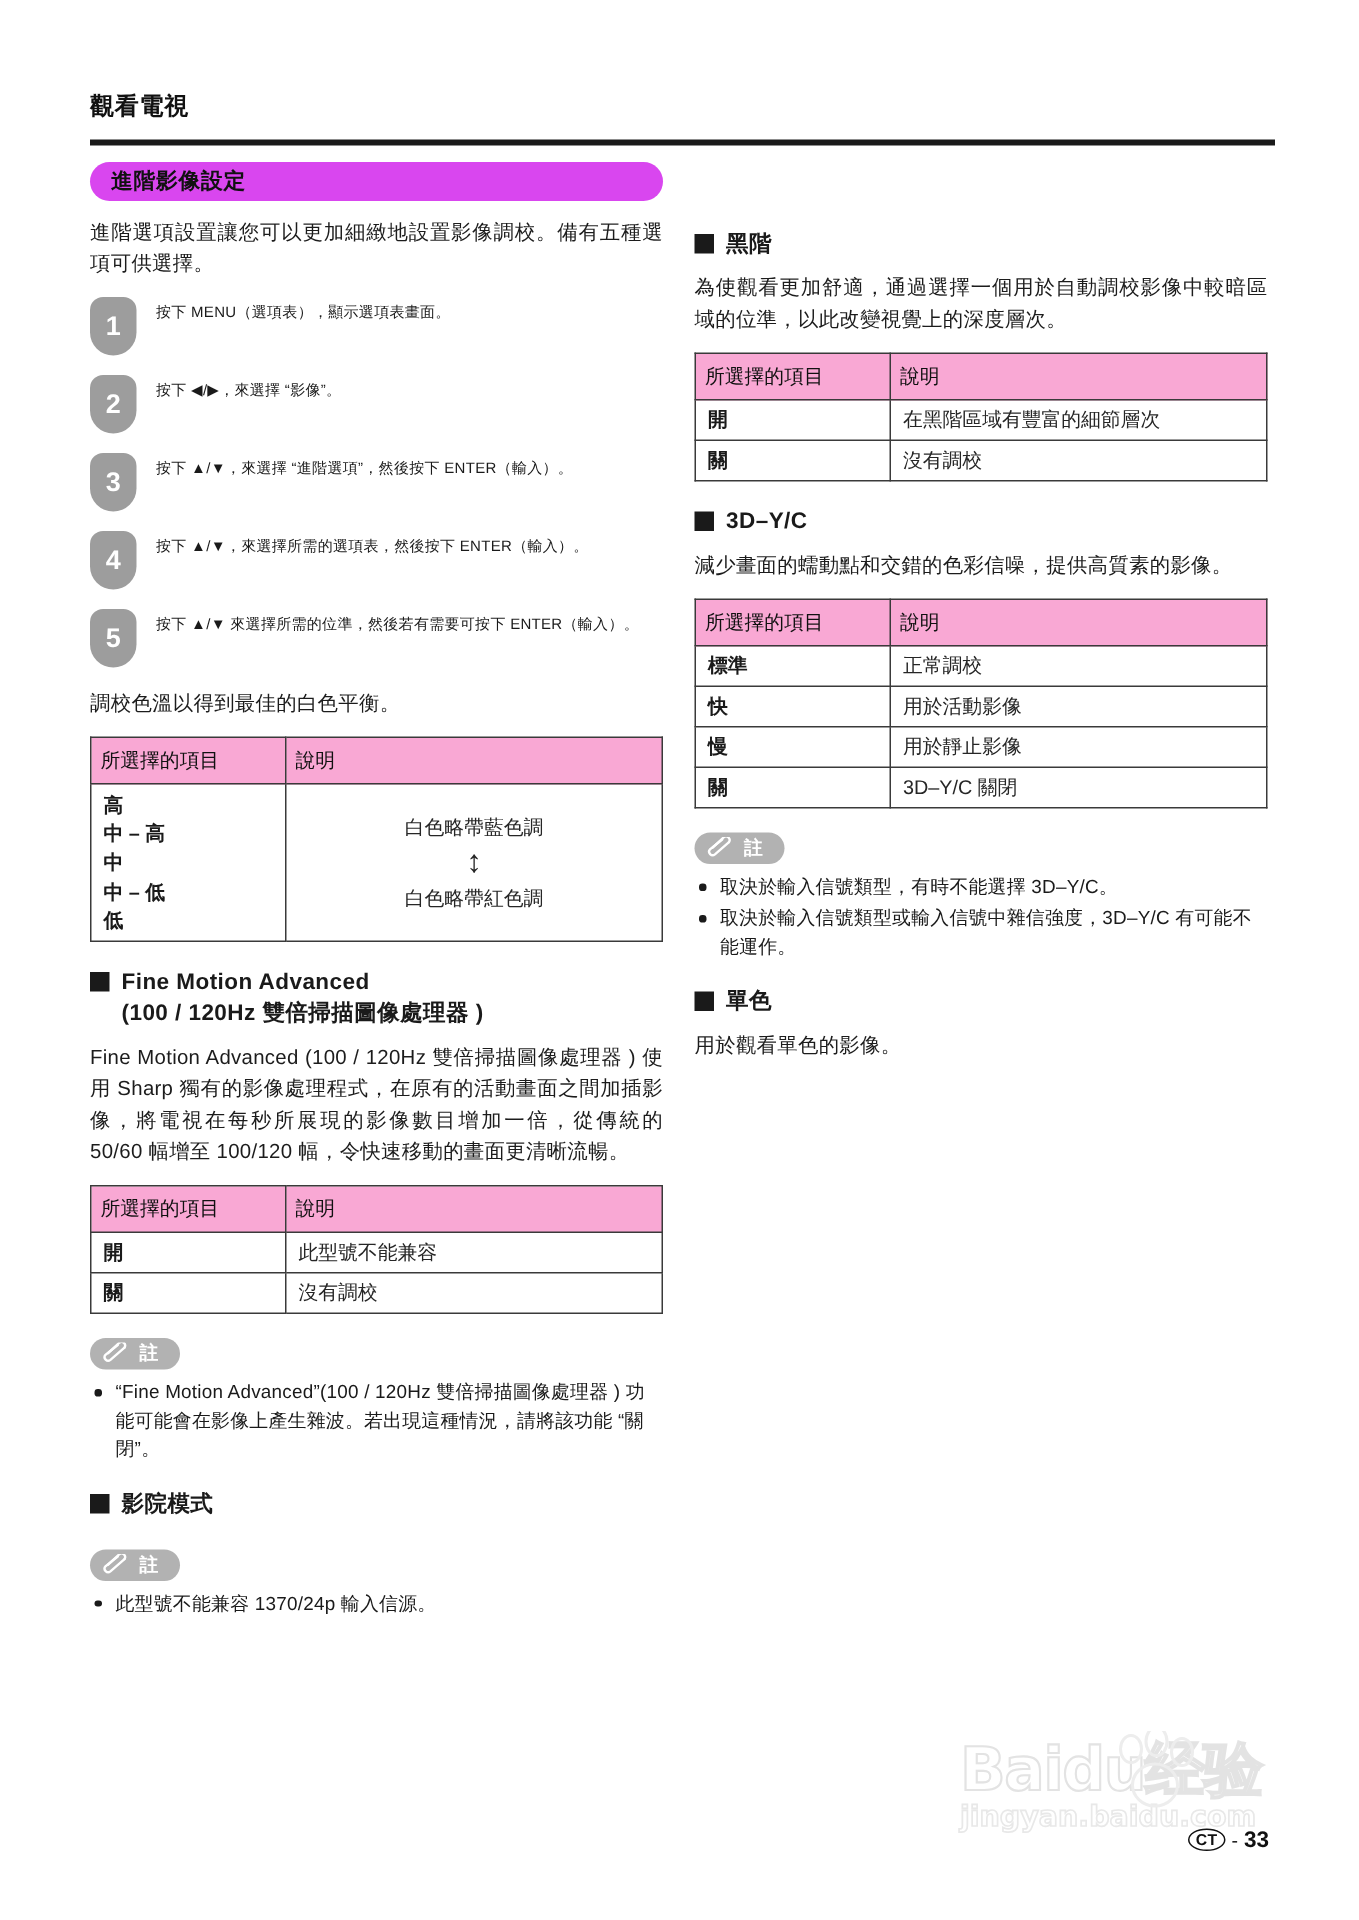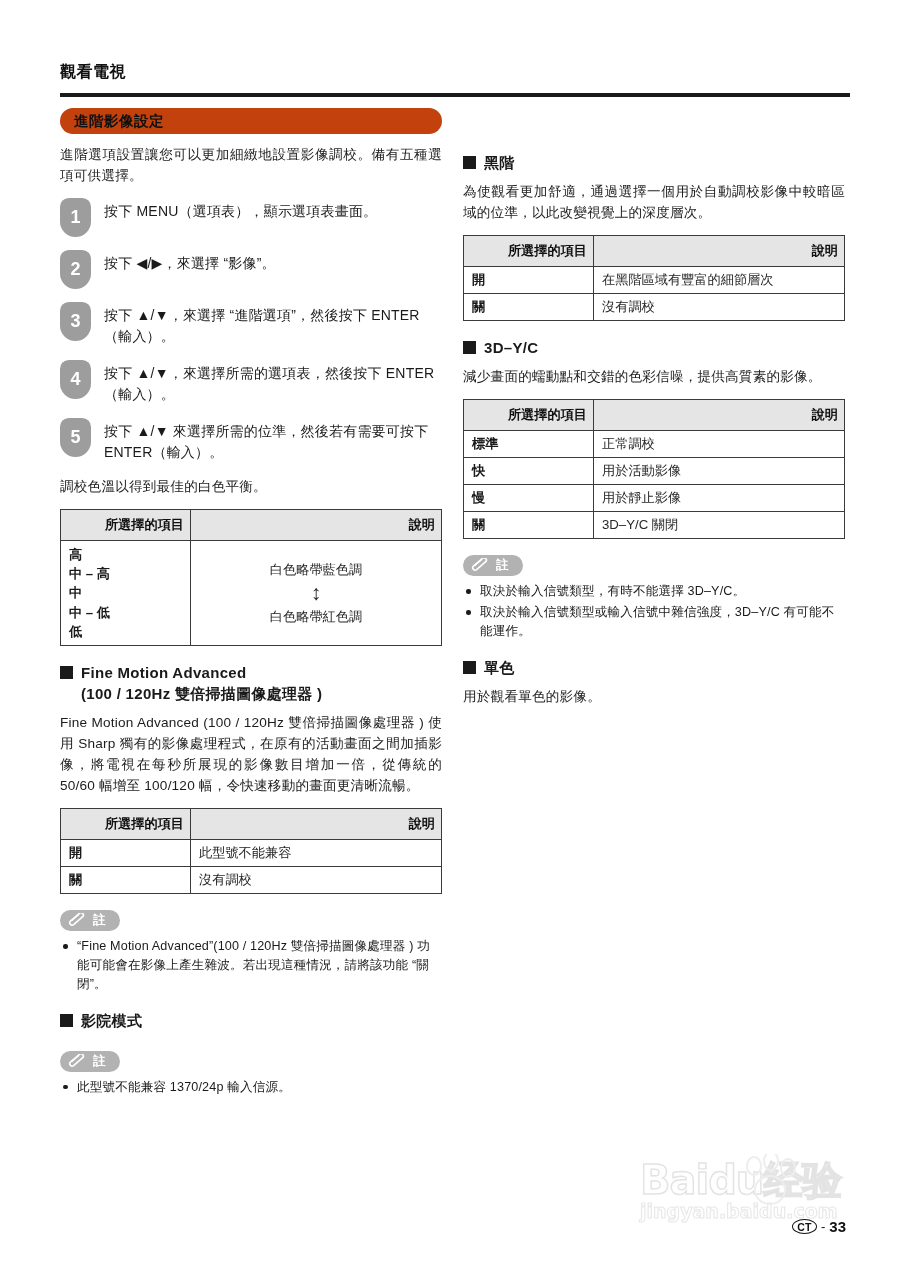--- a/index.html
+++ b/index.html
@@ -44,21 +44,21 @@
   
   .col {
     position: absolute;
     width: 382px;
   }
   .col-left { left: 60px; top: 108px; }
   .col-right { left: 463px; top: 140px; }
 
   
   .pill-title {
-    background: #c2410c;
+    background: #d946ef;
     border-radius: 14px;
     height: 26px;
     line-height: 26px;
     padding: 0 14px;
     font-size: 14.5px;
     font-weight: bold;
     color: #111;
     width: 382px;
     margin-bottom: 10px;
     letter-spacing: .5px;
@@ -88,21 +88,21 @@
     border-radius: 9px 9px 16px 16px;
     color: #ffffff;
     font-size: 18px;
     font-weight: bold;
     display: flex;
     align-items: center;
     justify-content: center;
     margin-right: 13px;
   }
   .step-text {
-    font-size: 14px;
+    font-size: 10px;
     line-height: 1.5;
     padding-top: 3px;
     letter-spacing: .2px;
   }
 
   
   .sq-head {
     display: flex;
     align-items: flex-start;
     margin: 16px 0 8px 0;
@@ -124,26 +124,26 @@
 
   
   table.opt {
     width: 382px;
     border-collapse: collapse;
     border: 1.6px solid #3a3a3a;
     margin: 6px 0 4px 0;
     font-size: 13px;
   }
   table.opt th {
-    background: #e5e5e5;
+    background: #f9a8d4;
     border: 1.2px solid #3a3a3a;
-    font-weight: bold;
+    font-weight: normal;
     font-size: 13.2px;
     padding: 6px 6px;
-    text-align: right;
+    text-align: left;
     color: #111;
   }
   table.opt td {
     border: 1.2px solid #3a3a3a;
     padding: 4px 8px;
     font-size: 13.2px;
     vertical-align: middle;
   }
   table.opt td.item {
     width: 130px;

